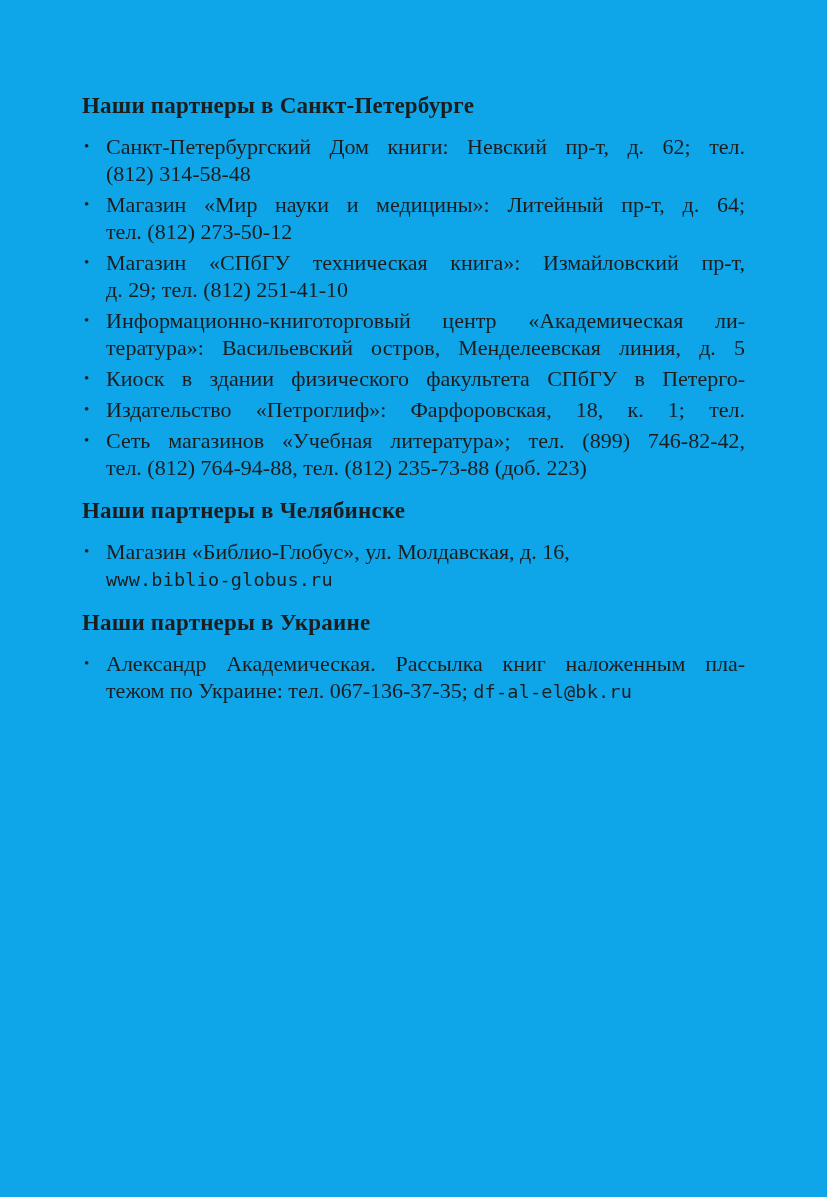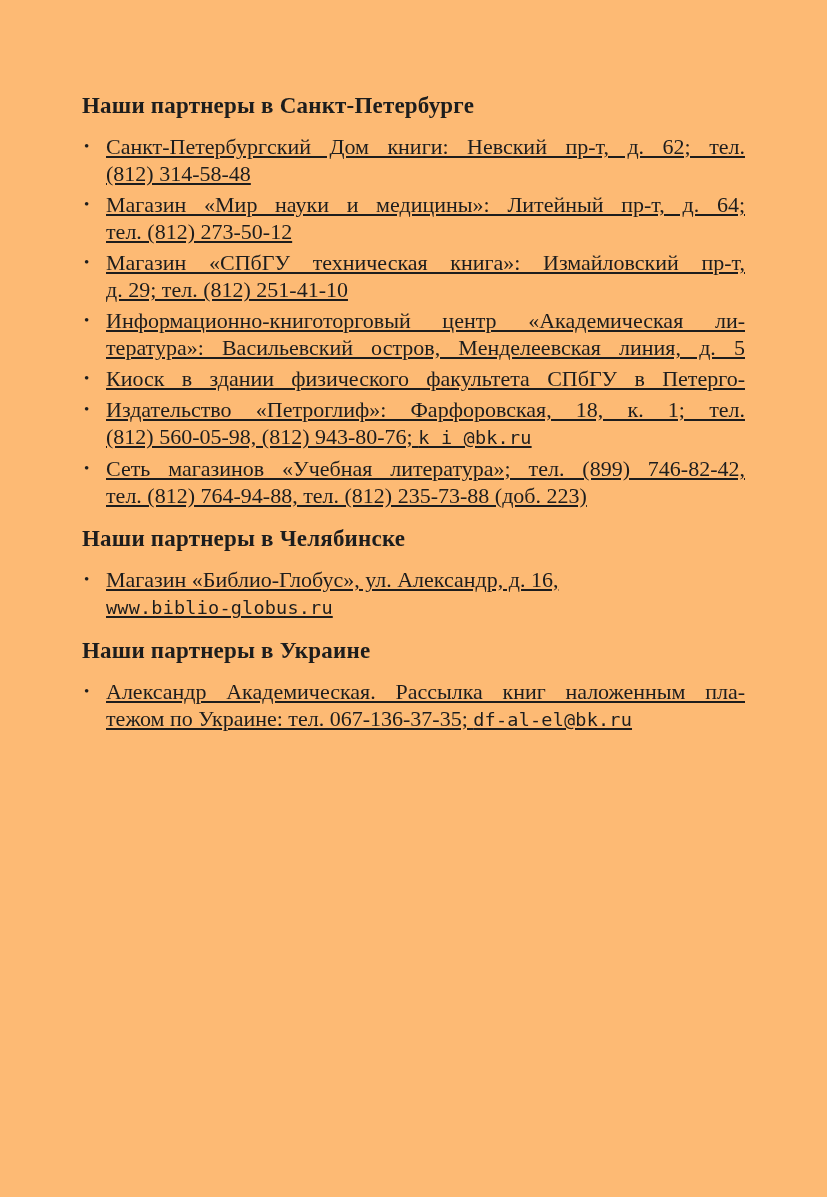--- a/index.html
+++ b/index.html
@@ -9,21 +9,21 @@
     height: 1197px;
     position: relative;
     background: #fdfdfc;
     color: #1d1d1d;
     font-family: "Liberation Serif", serif;
     overflow: hidden;
   }
   .page {
     position: absolute;
     inset: 0;
-    background: #fdba74;
+    background: #0ea5e9;
   }
   .content {
     position: absolute;
     left: 82px;
     top: 92px;
     width: 663px;
   }
   .section { margin-bottom: 16px; }
   .heading {
     font-size: 23px;
@@ -42,21 +42,20 @@
     width: 24px;
     font-size: 15px;
     line-height: 27px;
     padding-left: 2px;
   }
   .lines { flex: 1 1 auto; min-width: 0; }
   .line {
     font-size: 22px;
     line-height: 27px;
     white-space: normal;
-    text-decoration: underline;
   }
   .line.fill {
     text-align: justify;
     text-align-last: justify;
   }
   .mono {
     font-family: "DejaVu Sans Mono", monospace;
     font-size: 18.5px;
     letter-spacing: 0.2px;
   }
@@ -106,40 +105,39 @@
         <span class="marker">•</span>
         <div class="lines">
           <div class="line fill"><span>Киоск в здании физического факультета СПбГУ в Петерго-</span></div>
         </div>
       </div>
 
       <div class="item">
         <span class="marker">•</span>
         <div class="lines">
           <div class="line fill"><span>Издательство «Петроглиф»: Фарфоровская, 18, к. 1; тел.</span></div>
-          <div class="line"><span>(812) 560-05-98, (812) 943-80-76; </span><span class="mono">k_i_@bk.ru</span></div>
         </div>
       </div>
 
       <div class="item">
         <span class="marker">•</span>
         <div class="lines">
           <div class="line fill"><span>Сеть магазинов «Учебная литература»; тел. (899) 746-82-42,</span></div>
           <div class="line"><span>тел. (812) 764-94-88, тел. (812) 235-73-88 (доб. 223)</span></div>
         </div>
       </div>
     </div>
 
     <div class="section">
       <h2 class="heading">Наши партнеры в Челябинске</h2>
 
       <div class="item">
         <span class="marker">•</span>
         <div class="lines">
-          <div class="line"><span>Магазин «Библио-Глобус», ул. Александр, д. 16,</span></div>
+          <div class="line"><span>Магазин «Библио-Глобус», ул. Молдавская, д. 16,</span></div>
           <div class="line"><span class="mono">www.biblio-globus.ru</span></div>
         </div>
       </div>
     </div>
 
     <div class="section">
       <h2 class="heading">Наши партнеры в Украине</h2>
 
       <div class="item">
         <span class="marker">•</span>

